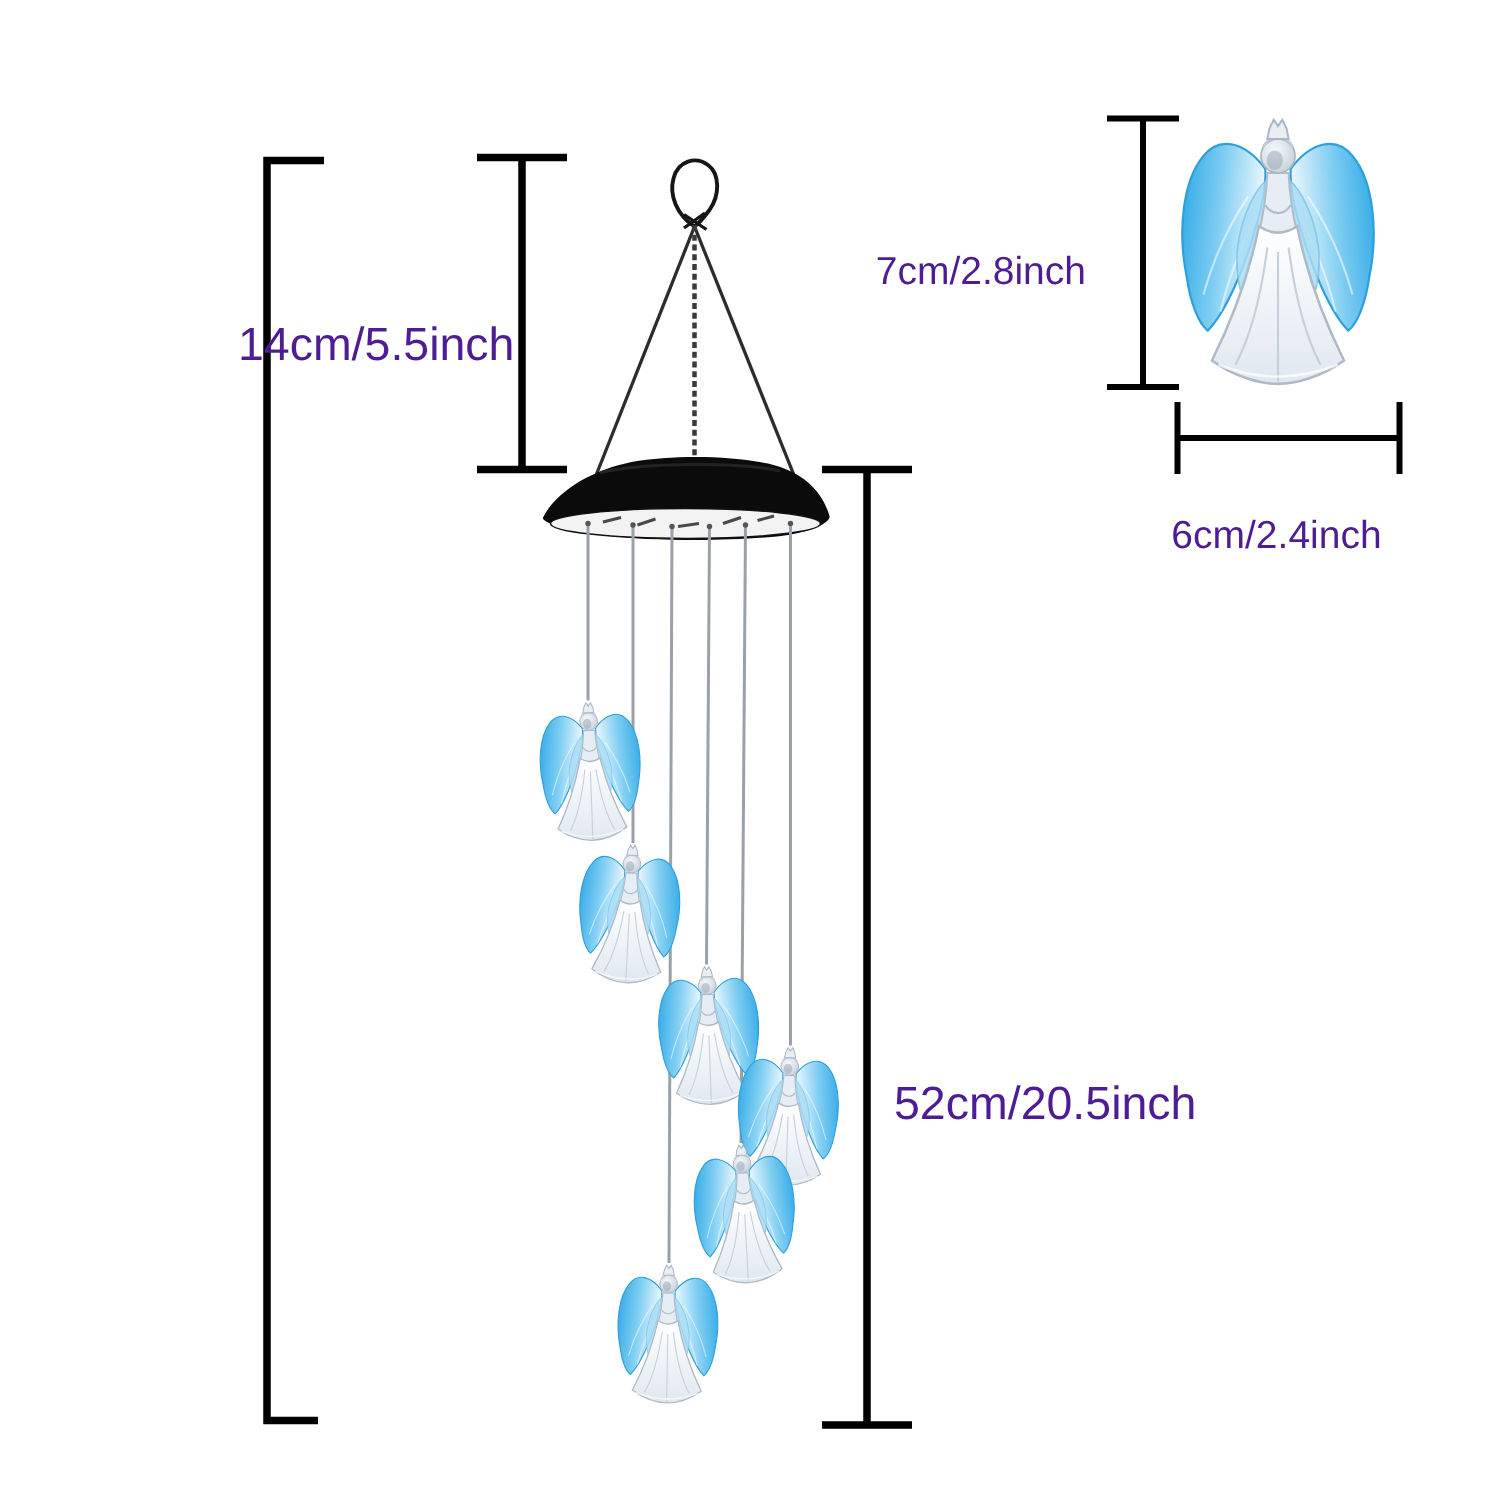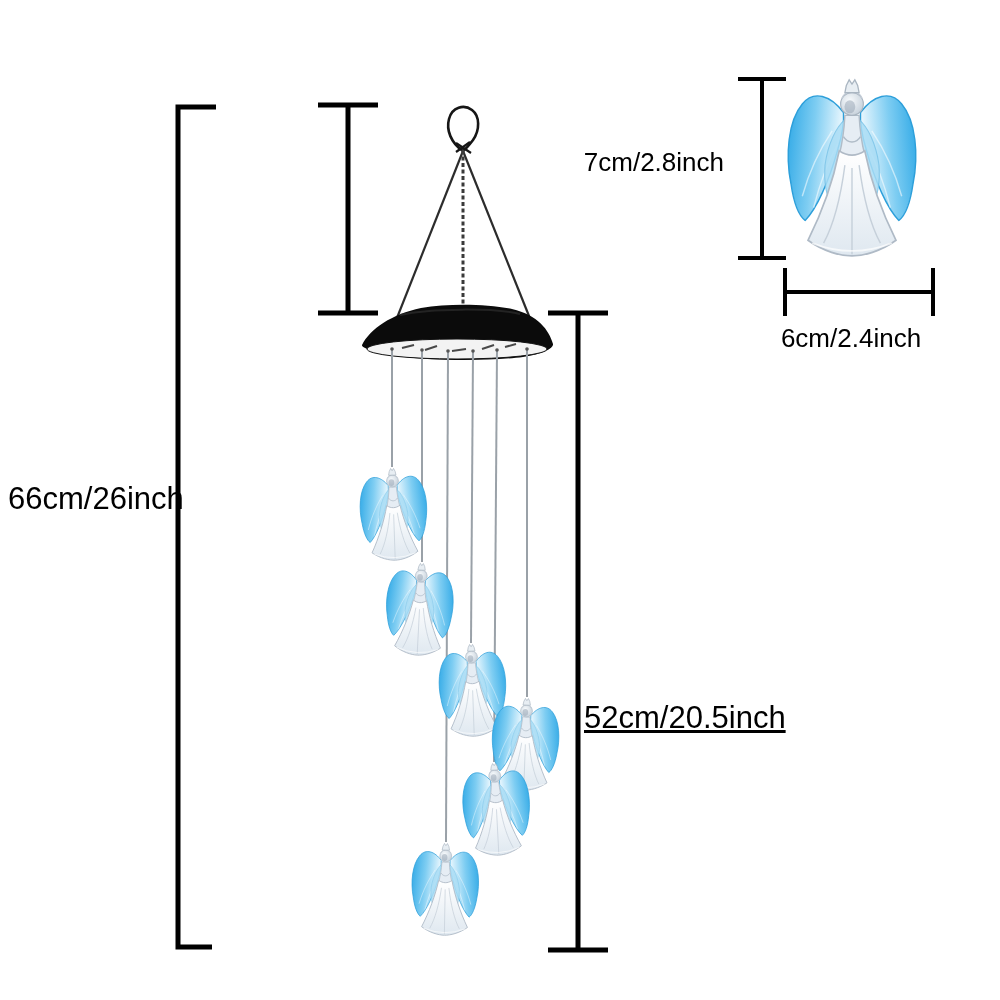--- a/index.html
+++ b/index.html
@@ -6,25 +6,26 @@
   .canvas{
     position:relative;
     width:1000px;height:1000px;
     background:#ffffff;
     overflow:hidden;
     font-family:"Liberation Sans", sans-serif;
   }
   .art{position:absolute;left:0;top:0;}
   .dim-label{
     position:absolute;
-    color:#000000;
+    color:#4c1d95;
     font-size:31px;
     line-height:37px;
     white-space:nowrap;
     font-family:"Liberation Sans", sans-serif;
+    margin-top:18px;
   }
   .dim-label.small{font-size:26px;line-height:32px;}
   .right-align{text-align:right;}
   .center-align{text-align:center;}
 </style>
 </head>
 <body>
 
 <div class="canvas">
 
@@ -145,22 +146,22 @@
       </g>
     <g transform="translate(446,842) rotate(1) scale(0.74) translate(-50,0)">
         <use href="#angel"></use>
       </g>
 
     <g transform="translate(852,77) scale(1.42) translate(-50,0)">
         <use href="#angel"></use>
       </g>
   </svg>
 
-  <div class="dim-label" style="left:8px; top:480px;">66cm/26inch</div>
 
+  <div class="dim-label right-align" style="right:657px; top:193px;">14cm/5.5inch</div>
 
-  <div class="dim-label" style="left:584px; top:699px;text-decoration:underline;">52cm/20.5inch</div>
+  <div class="dim-label" style="left:596px; top:699px;">52cm/20.5inch</div>
 
   <div class="dim-label small right-align" style="right:276px; top:146px;">7cm/2.8inch</div>
 
   <div class="dim-label small center-align" style="left:777px; width:148px; top:322px;">6cm/2.4inch</div>
 
 </div>
 
 </body></html>

